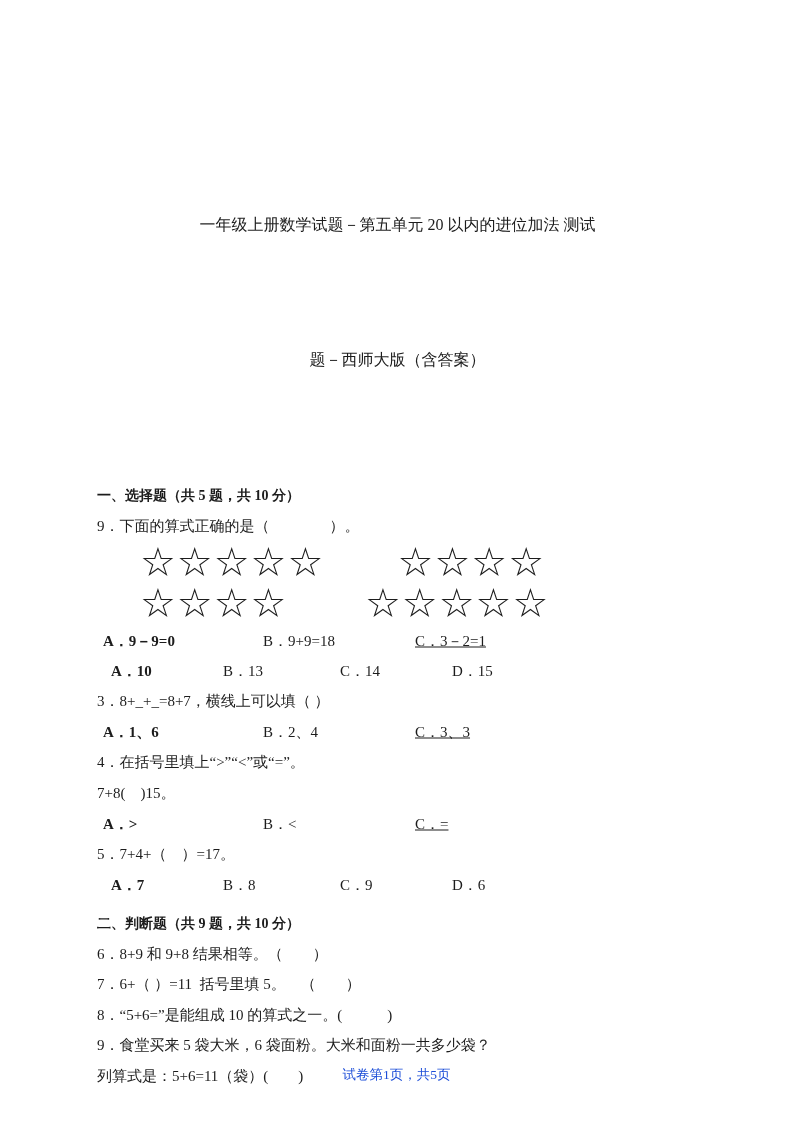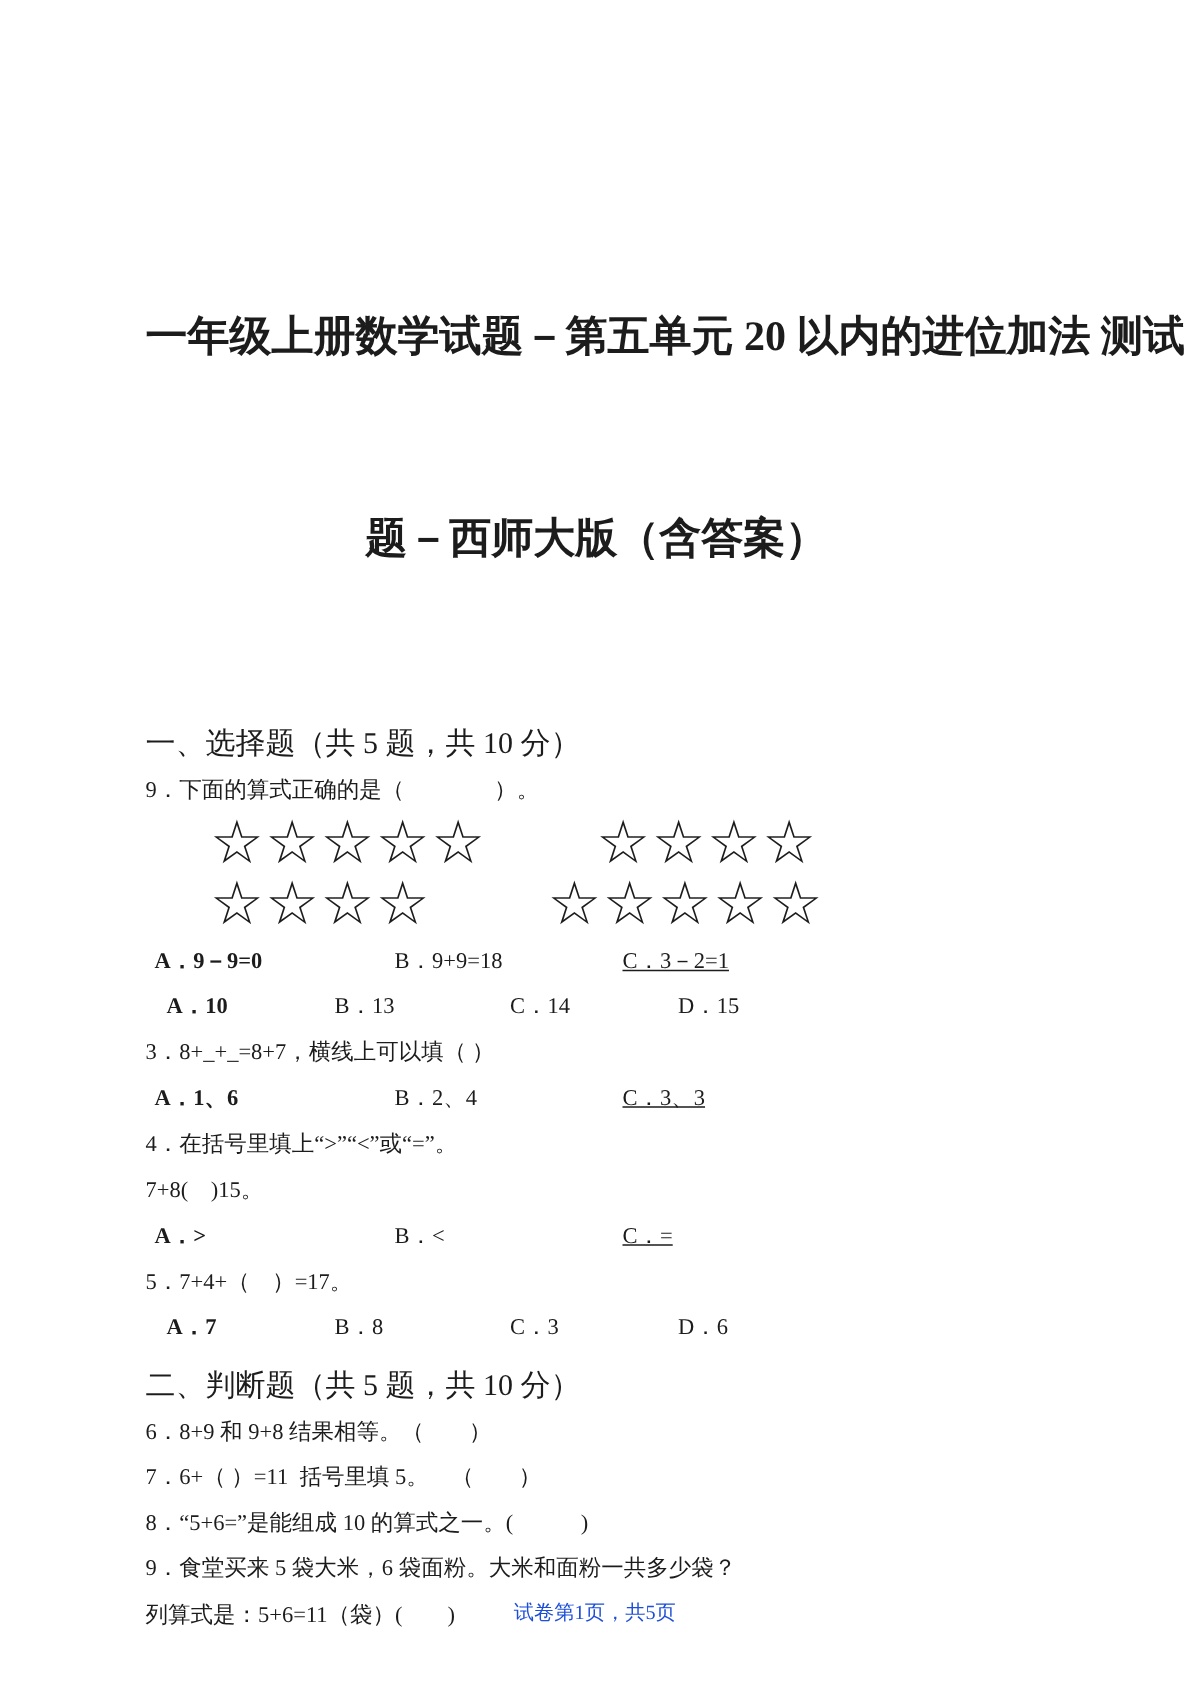--- a/index.html
+++ b/index.html
@@ -2,23 +2,23 @@
 <html><head>
 <meta charset="utf-8">
 <style>
   html, body { margin:0; padding:0; background:#ffffff; }
   .page {
     width:793px; height:1122px; position:relative; box-sizing:border-box;
     background:#ffffff; color:#1c1c1c;
     font-family:"Liberation Serif","DejaVu Serif",serif;
     padding:112px 95px 0 97px; overflow:hidden;
   }
-  .title { text-align:center; font-weight:bold; font-size:28px; line-height:45px; white-space:pre; }
+  .title { text-align:center; font-weight:normal; font-size:16px; line-height:45px; white-space:pre; }
   .heading {
-    font-weight:normal; font-size:20px; height:31px; margin-top:8px;
+    font-weight:bold; font-size:14px; height:31px; margin-top:8px;
     display:flex; align-items:center; white-space:pre;
   }
   .line {
     height:30.5px; font-size:15px; display:flex; align-items:center;
     position:relative; white-space:pre;
   }
   .optrow span { position:absolute; top:50%; transform:translateY(-50%); white-space:pre; }
   .opts3 .o1 { left:6px;font-weight:bold; } .opts3 .o2 { left:166px; } .opts3 .o3 { left:318px;text-decoration:underline; }
   .opts4 .o1 { left:14px;font-weight:bold; } .opts4 .o2 { left:126px; } .opts4 .o3 { left:243px; } .opts4 .o4 { left:355px; }
   .stars { height:84px; position:relative; }
@@ -81,25 +81,25 @@
   <div class="line optrow opts3">
     <span class="o1">A．&gt;</span>
     <span class="o2">B．&lt;</span>
     <span class="o3">C．=</span>
   </div>
 
   <div class="line">5．7+4+（　）=17。</div>
   <div class="line optrow opts4">
     <span class="o1">A．7</span>
     <span class="o2">B．8</span>
-    <span class="o3">C．3</span>
+    <span class="o3">C．9</span>
     <span class="o4">D．6</span>
   </div>
 
-  <div class="heading">二、判断题（共 5 题，共 10 分）</div>
+  <div class="heading">二、判断题（共 9 题，共 10 分）</div>
 
   <div class="line">6．8+9 和 9+8 结果相等。（　　）</div>
   <div class="line">7．6+（ ）=11  括号里填 5。　（　　）</div>
   <div class="line">8．“5+6=”是能组成 10 的算式之一。(　　　)</div>
   <div class="line">9．食堂买来 5 袋大米，6 袋面粉。大米和面粉一共多少袋？</div>
   <div class="line">列算式是：5+6=11（袋）(　　)</div>
 
   <div class="footer">试卷第1页，共5页</div>
 
 </div>

